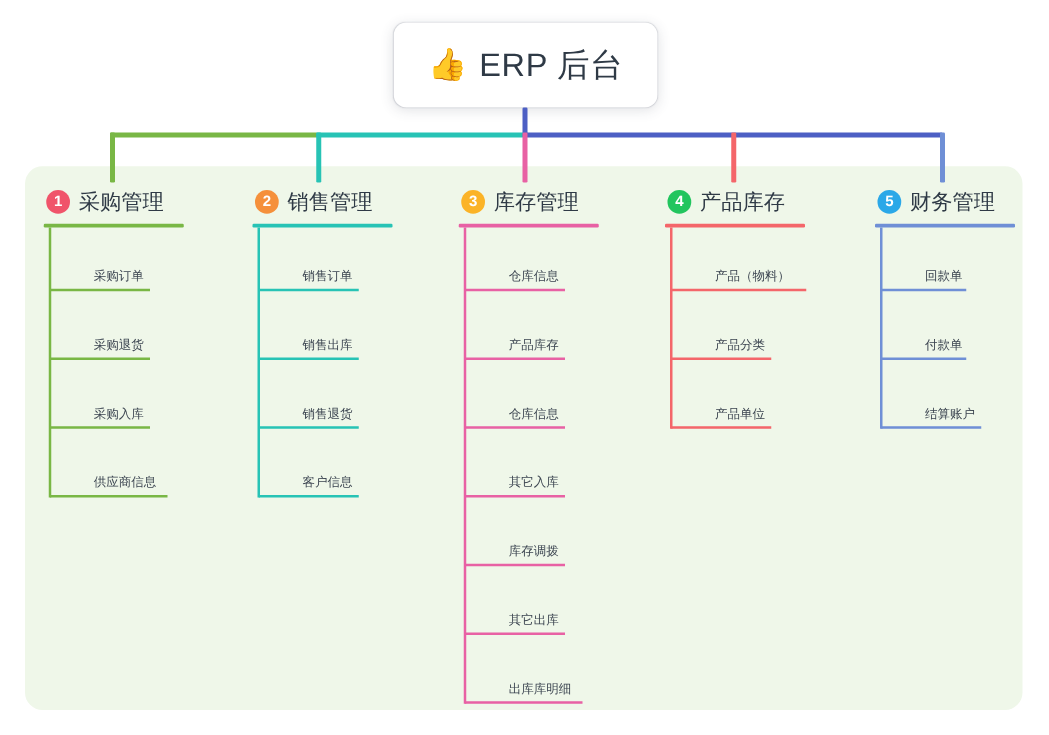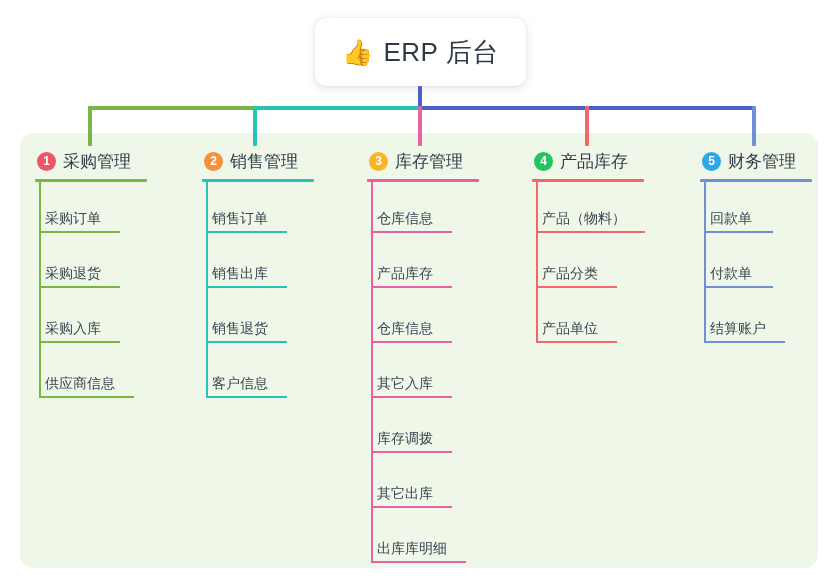--- a/index.html
+++ b/index.html
@@ -54,22 +54,22 @@
   }
   .branch-title { font-size: 17px; color: #2f3a46; white-space: nowrap; }
   .branch-rule { height: 3px; border-radius: 1px; margin-top: 3px; }
 
   .kids { position: relative; margin-top: 0; }
   .spine { position: absolute; left: 4px; top: 0; width: 2px; }
   .kid {
     position: relative; height: 55px;
   }
   .kid-label {
-    position: absolute; left: 10px; bottom: 9px;
-    font-size: 14px; color: #3b4450; white-space: nowrap;
+    position: absolute; left: 40px; bottom: 9px;
+    font-size: 10px; color: #3b4450; white-space: nowrap;
   }
   .kid-rule {
     position: absolute; left: 5px; bottom: 4px; height: 2px;
   }
 </style>
 </head>
 <body>
 
 <div id="canvas">
 

